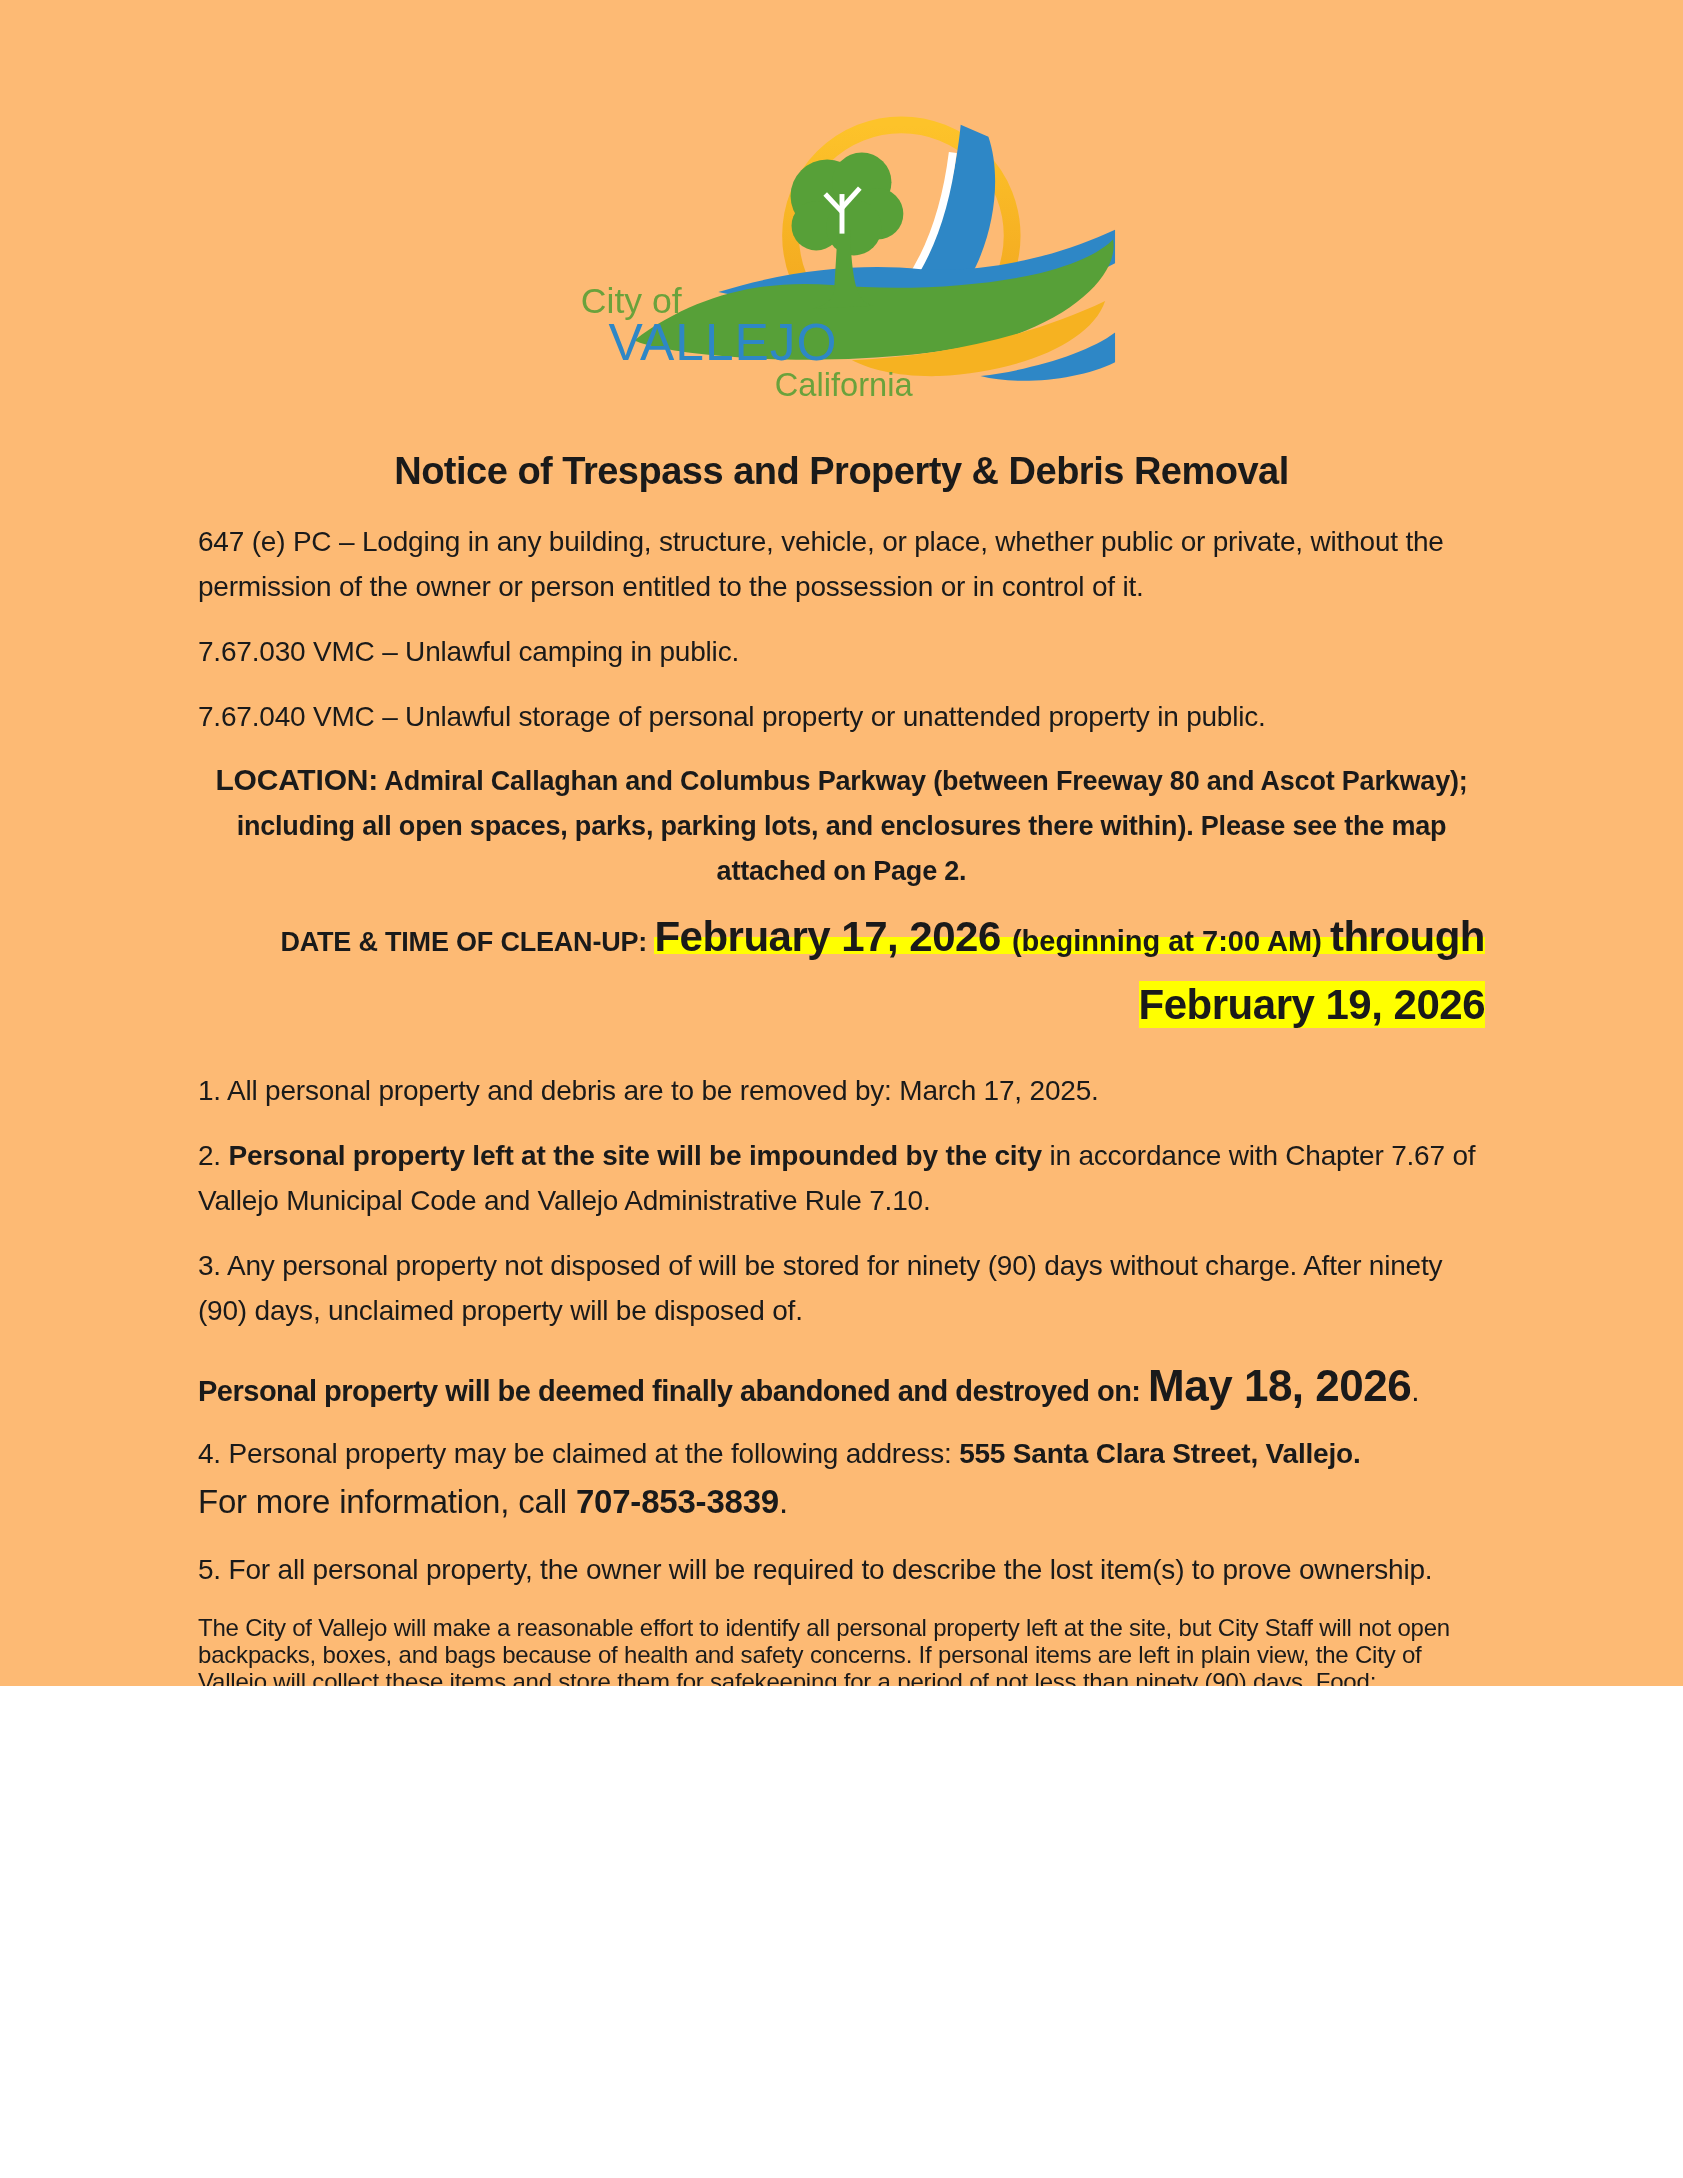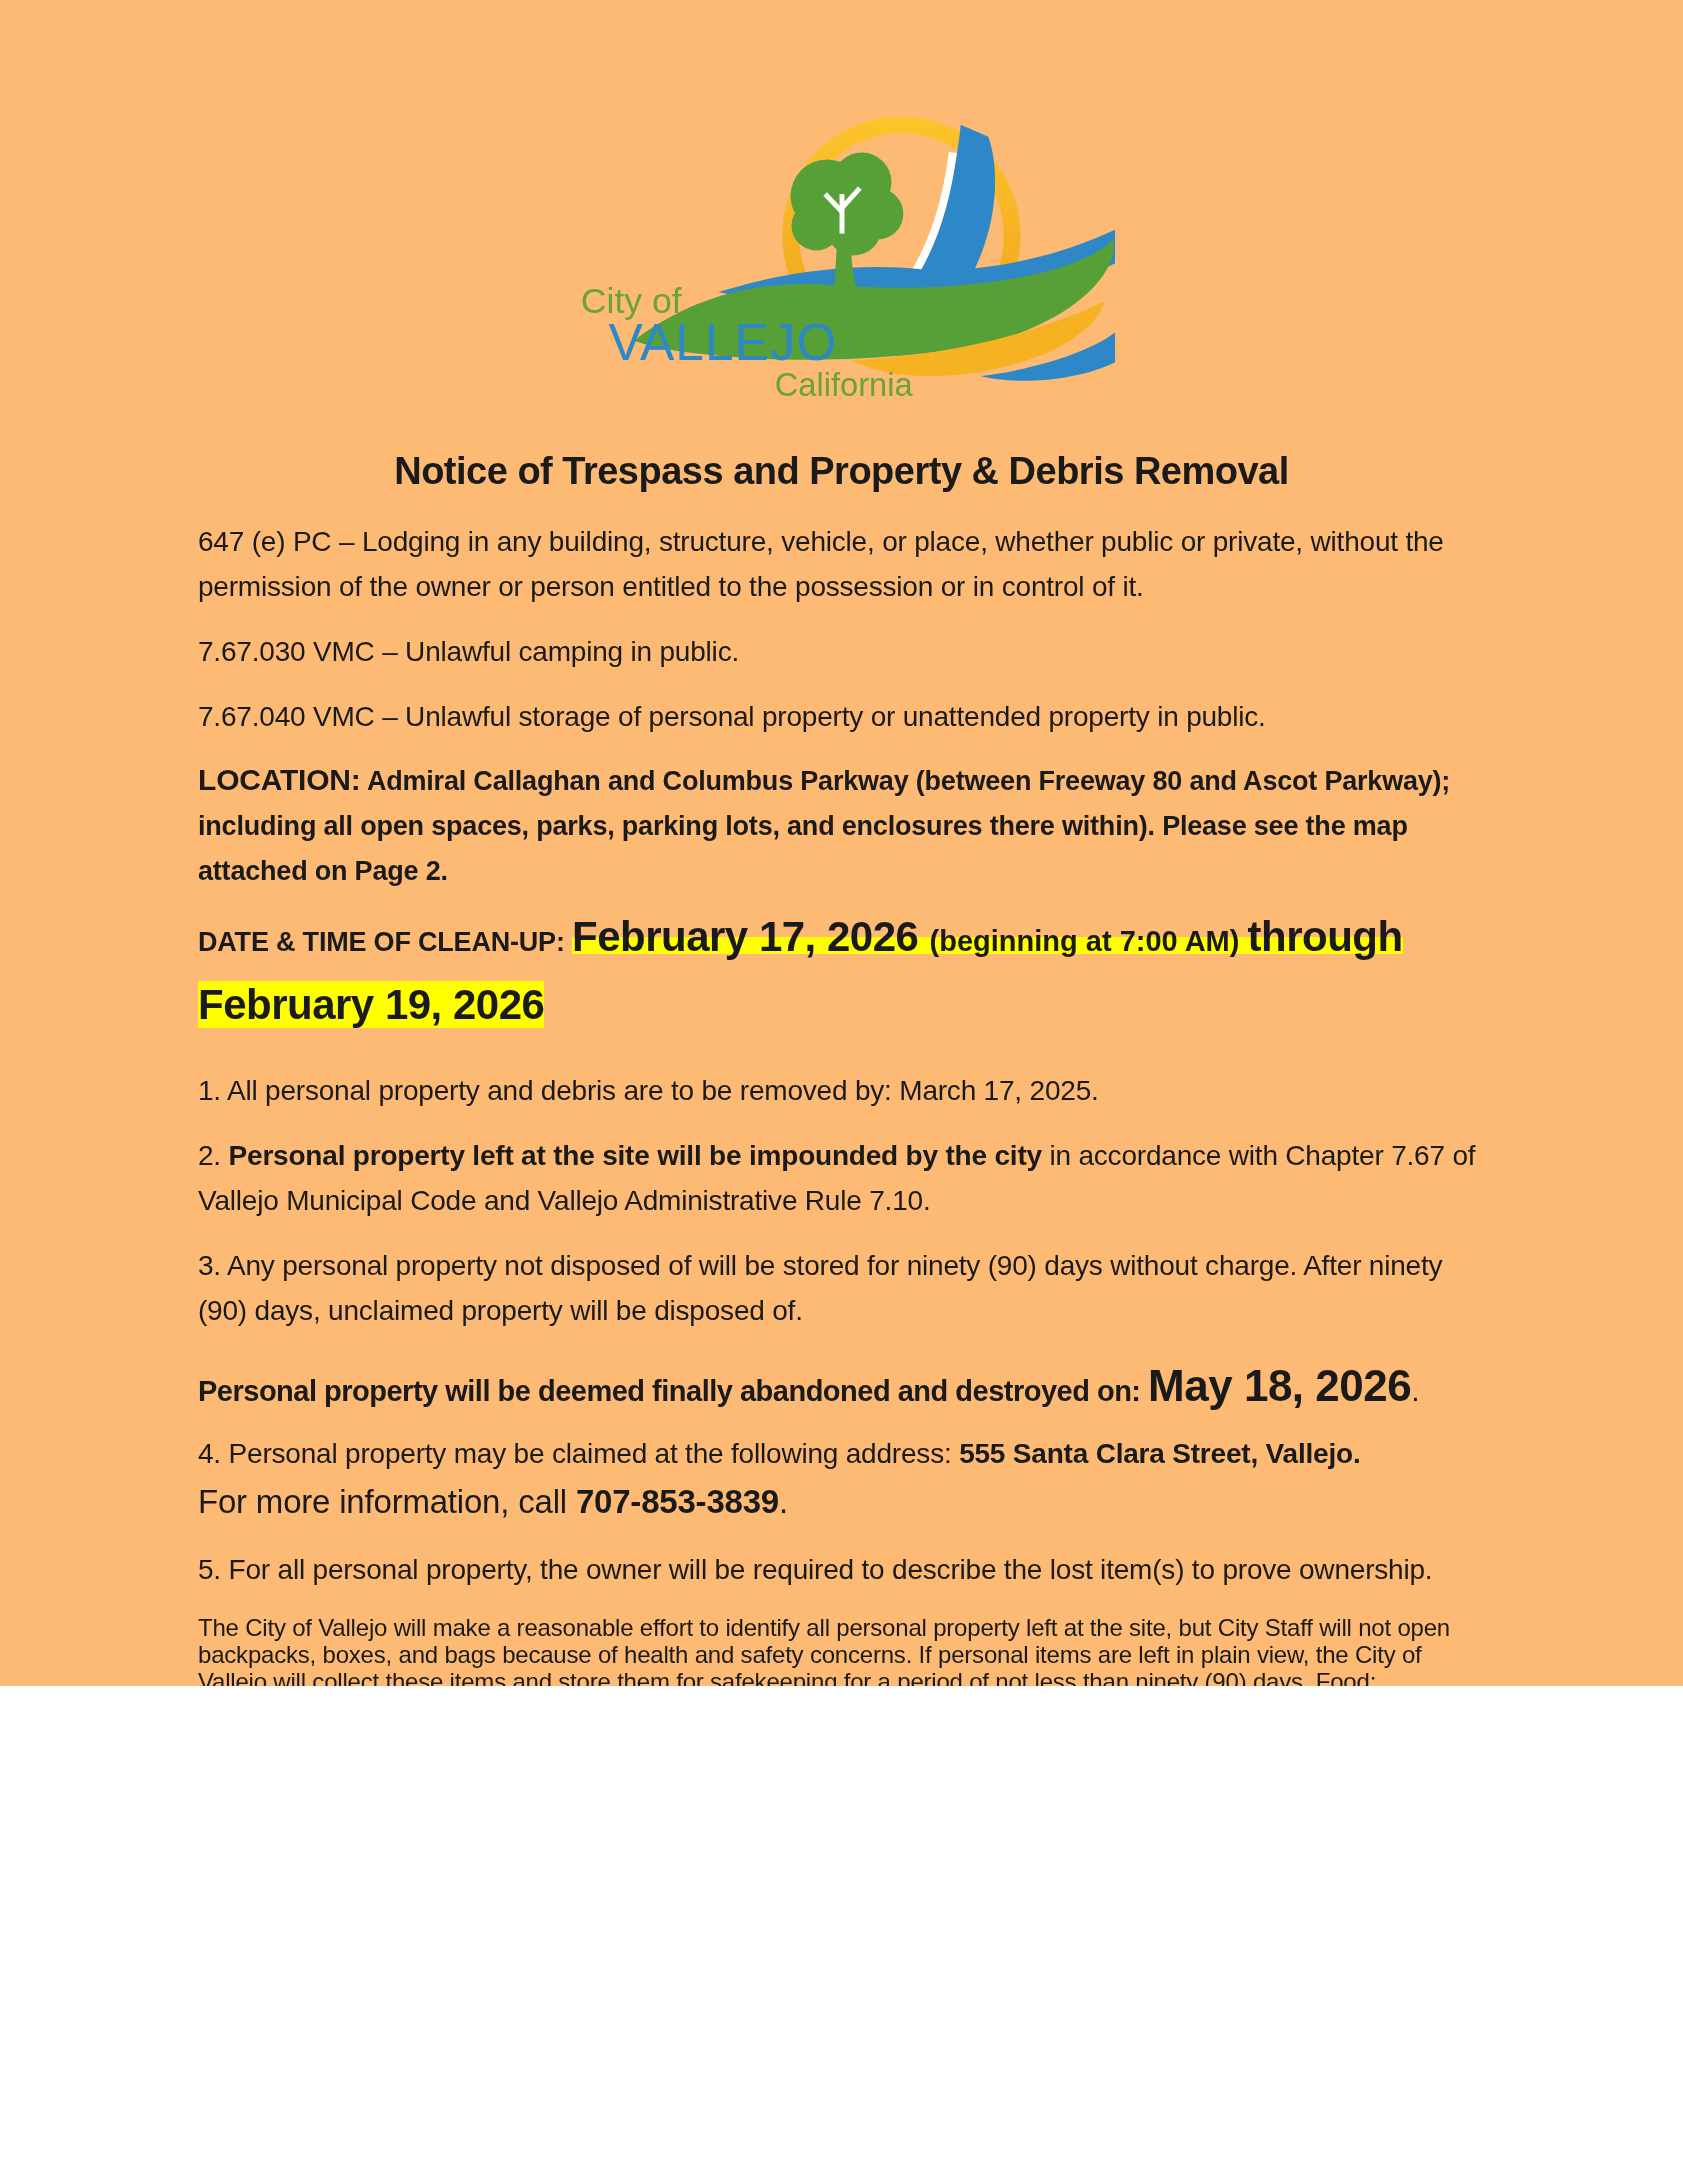--- a/index.html
+++ b/index.html
@@ -19,26 +19,26 @@
 
   p.body {
     font-size:28px; line-height:45px; letter-spacing:-0.2px; margin-top:20px;
   }
   p.first { margin-top:26px; }
 
   .posting {
     text-align:center; font-weight:700; font-size:29px; margin-top:20px; line-height:45px;
   }
   .location {
-    text-align:left; font-weight:700; font-size:27px; letter-spacing:-0.2px;
+    text-align:center; font-weight:700; font-size:27px; letter-spacing:-0.2px;
     line-height:45px; margin-top:18px;
   }
   .location .loc-label { font-size:30px; }
 
-  .cleanup { text-align:left; margin-top:12px; }
+  .cleanup { text-align:right; margin-top:12px; }
   .cleanup-line1 { white-space:nowrap; line-height:61px; }
   .cleanup-line2 { line-height:57px; }
   .cu-label { font-weight:700; font-size:27px; letter-spacing:-0.2px; }
   .cu-date  { font-weight:700; font-size:42px; letter-spacing:-0.5px; }
   .cu-note  { font-weight:700; font-size:29px; }
   .hl { background:#ffff00; }
 
   .item2-bold { font-weight:700; }
 
   .abandoned { margin-top:28px; white-space:nowrap; letter-spacing:-0.5px; }

